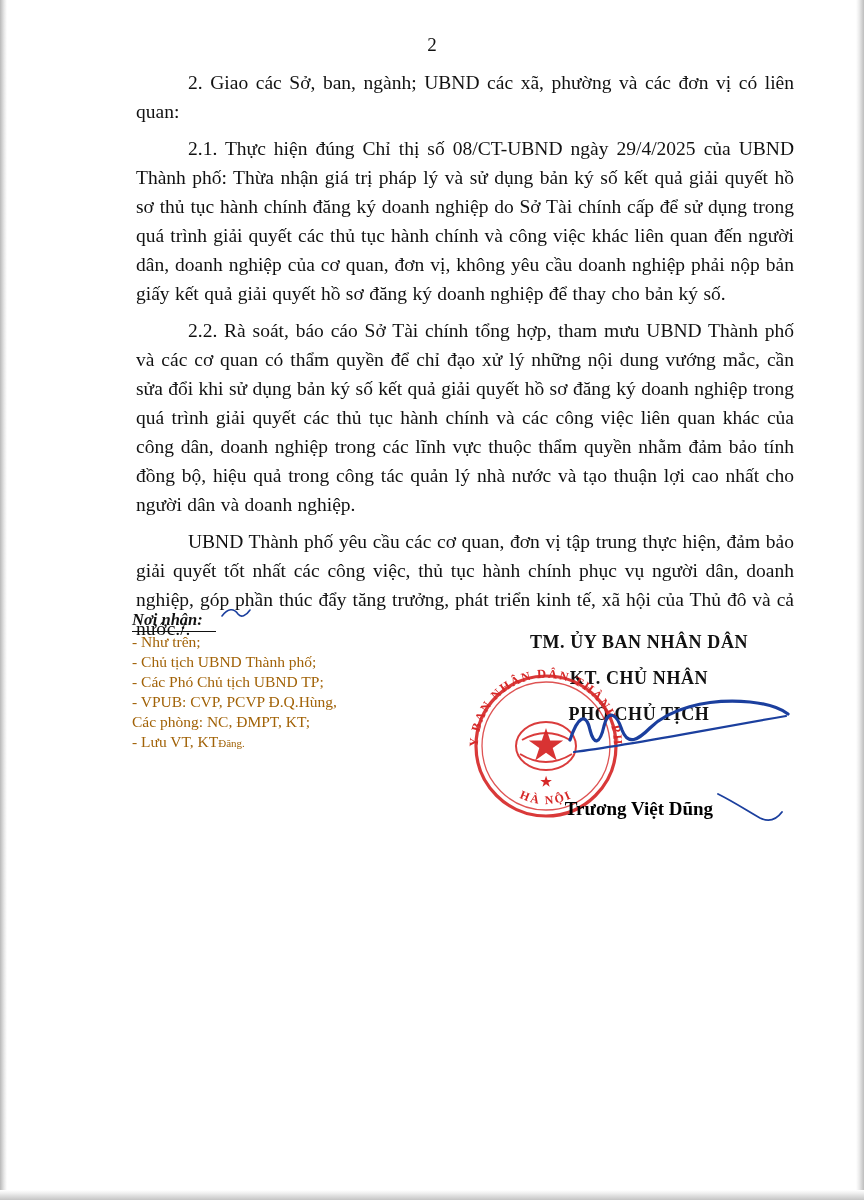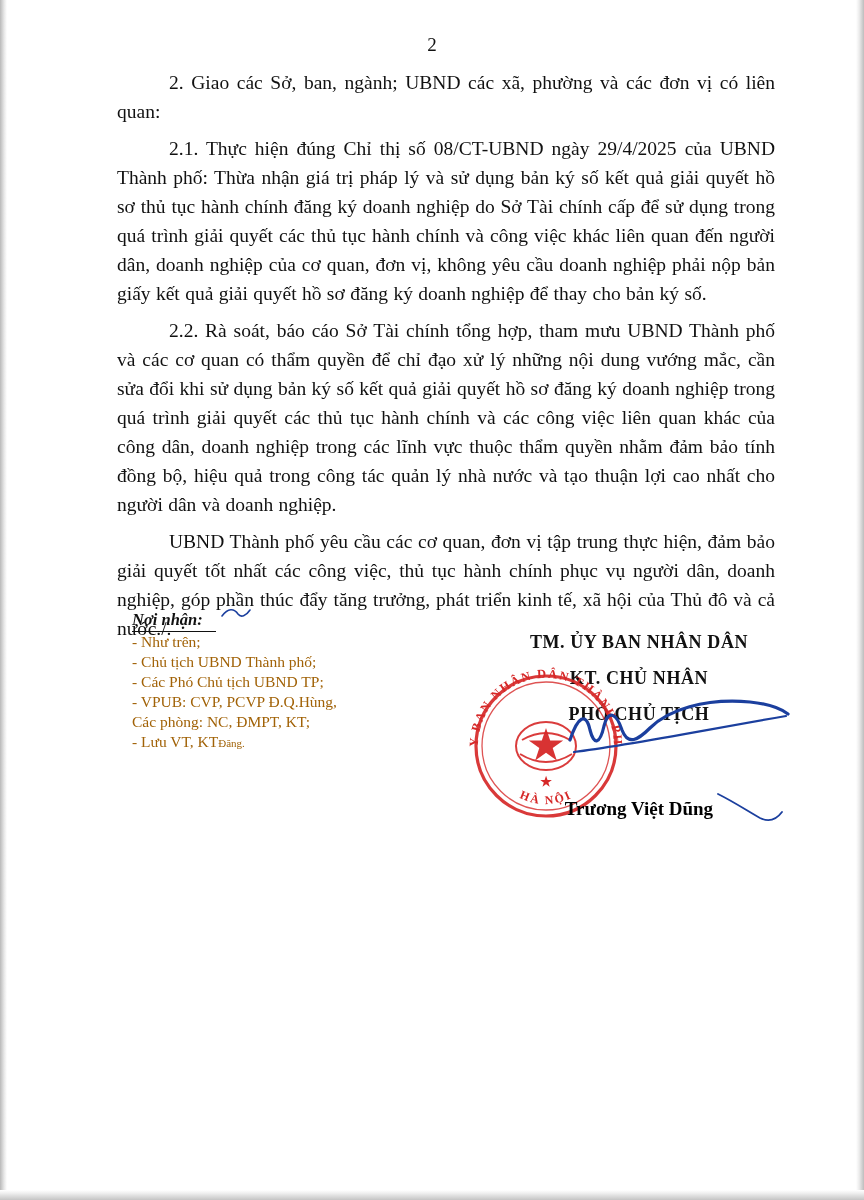--- a/index.html
+++ b/index.html
@@ -44,21 +44,21 @@
     top: 34px;
     left: 0;
     width: 864px;
     text-align: center;
     font-size: 19px;
     color: #111;
   }
 
   .content {
     position: absolute;
-    left: 117px;
+    left: 136px;
     top: 68px;
     width: 658px;
   }
 
   p.para {
     margin: 0 0 8px 0;
     font-size: 19.5px;
     line-height: 29px;
     text-align: justify;
     text-indent: 52px;

